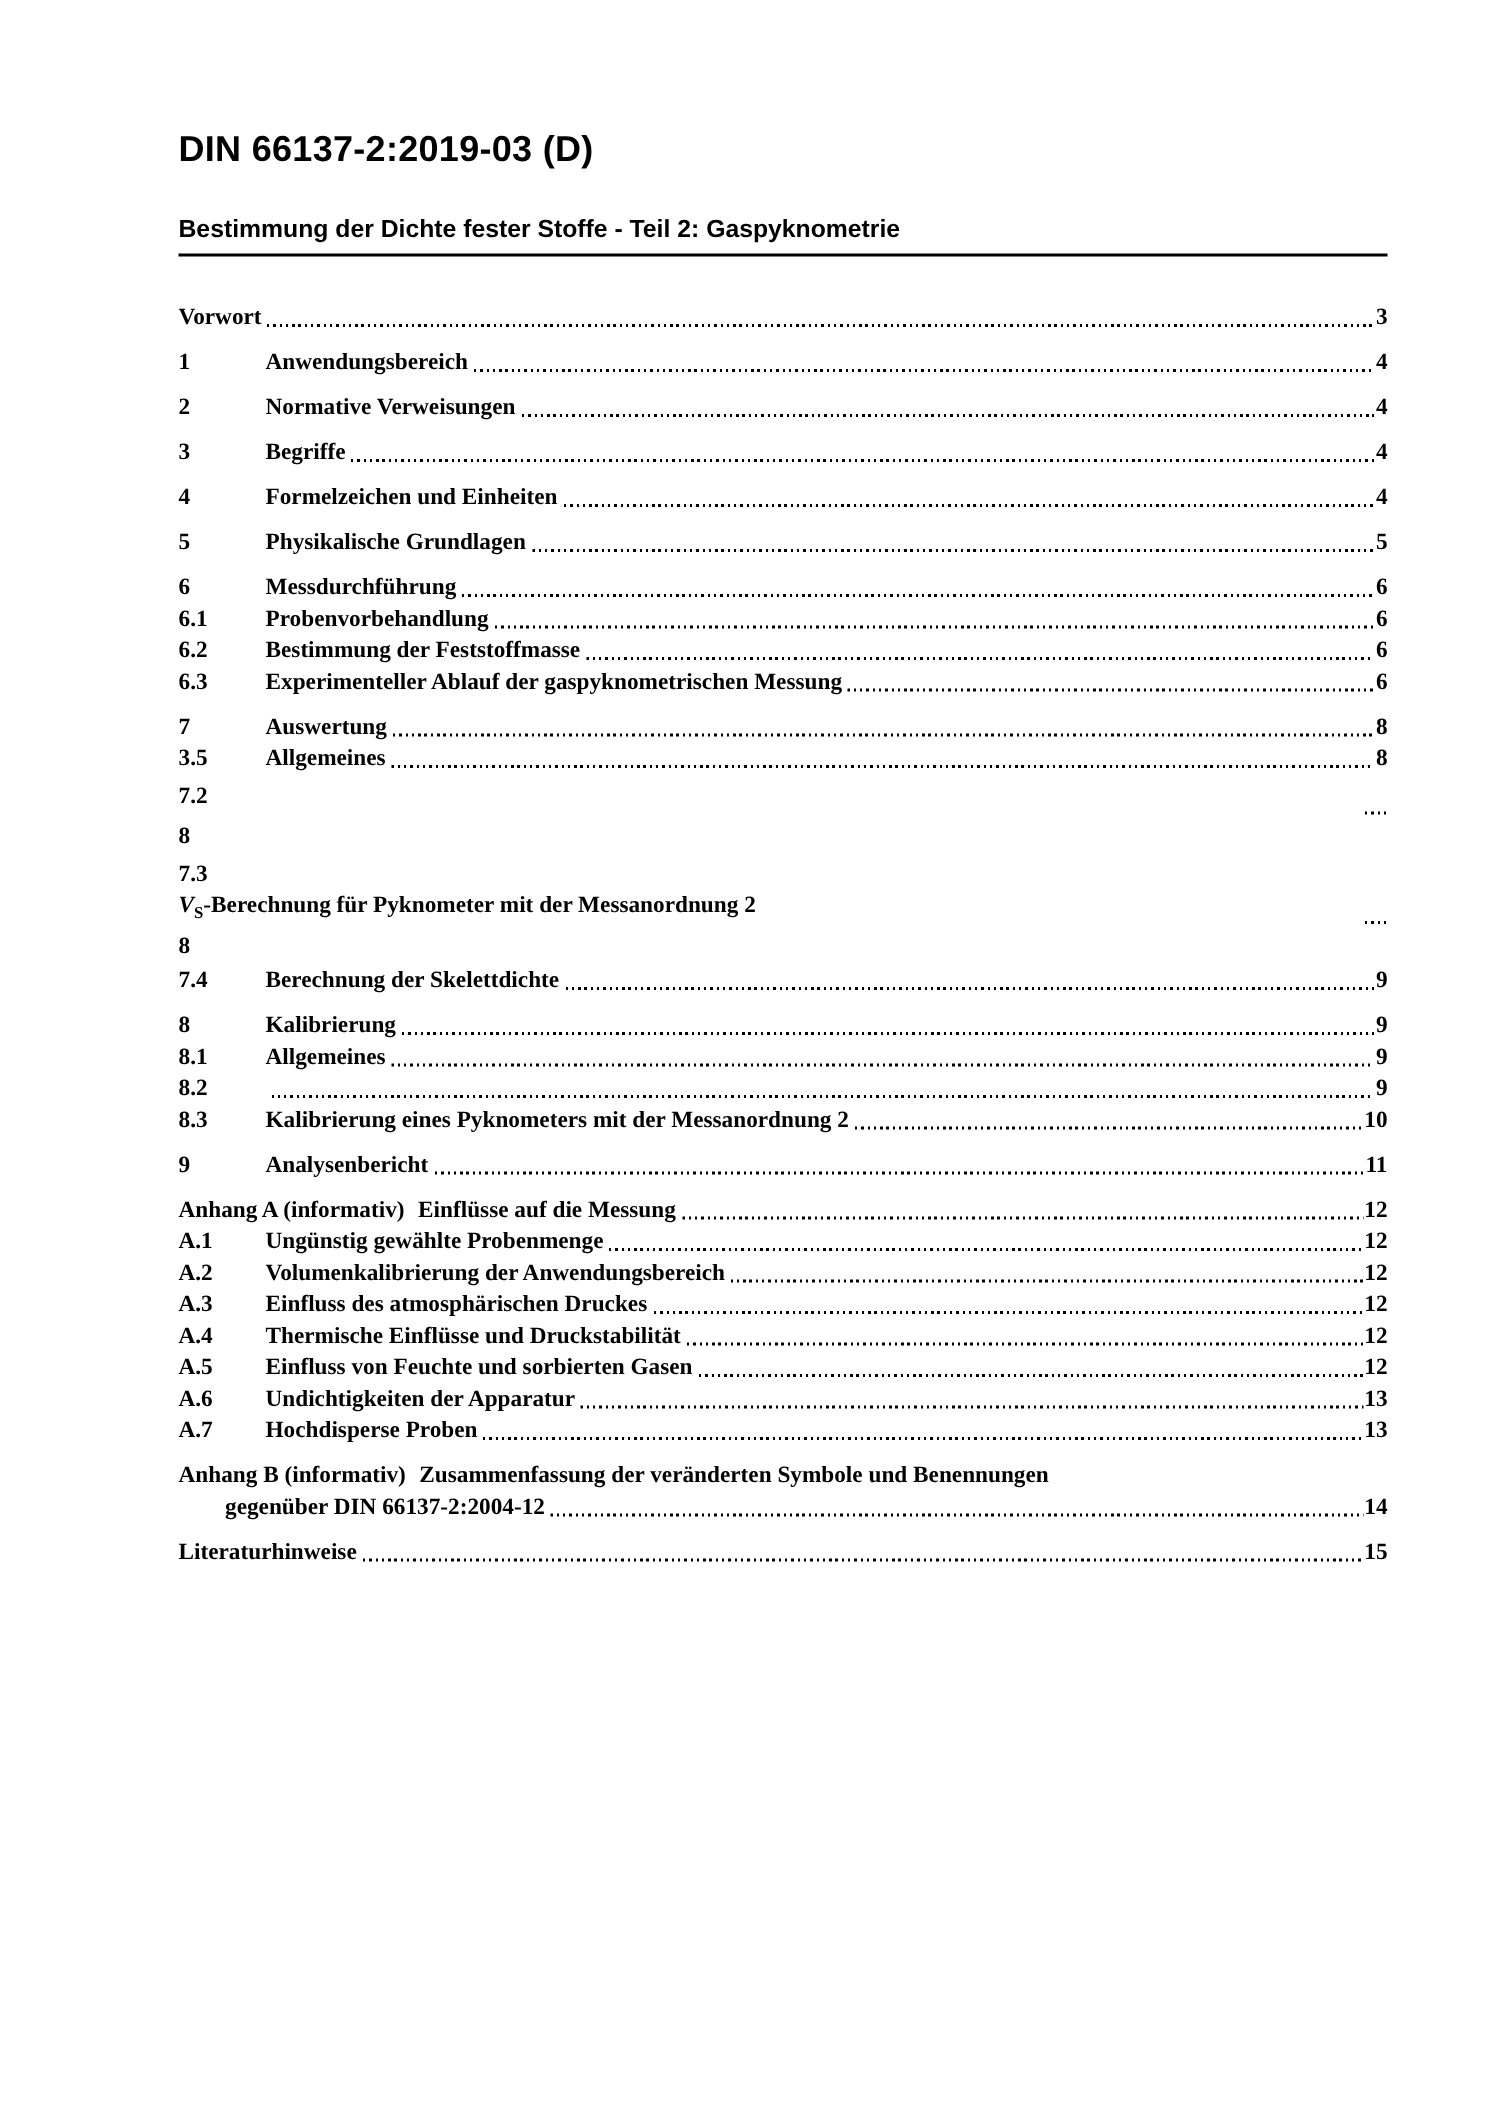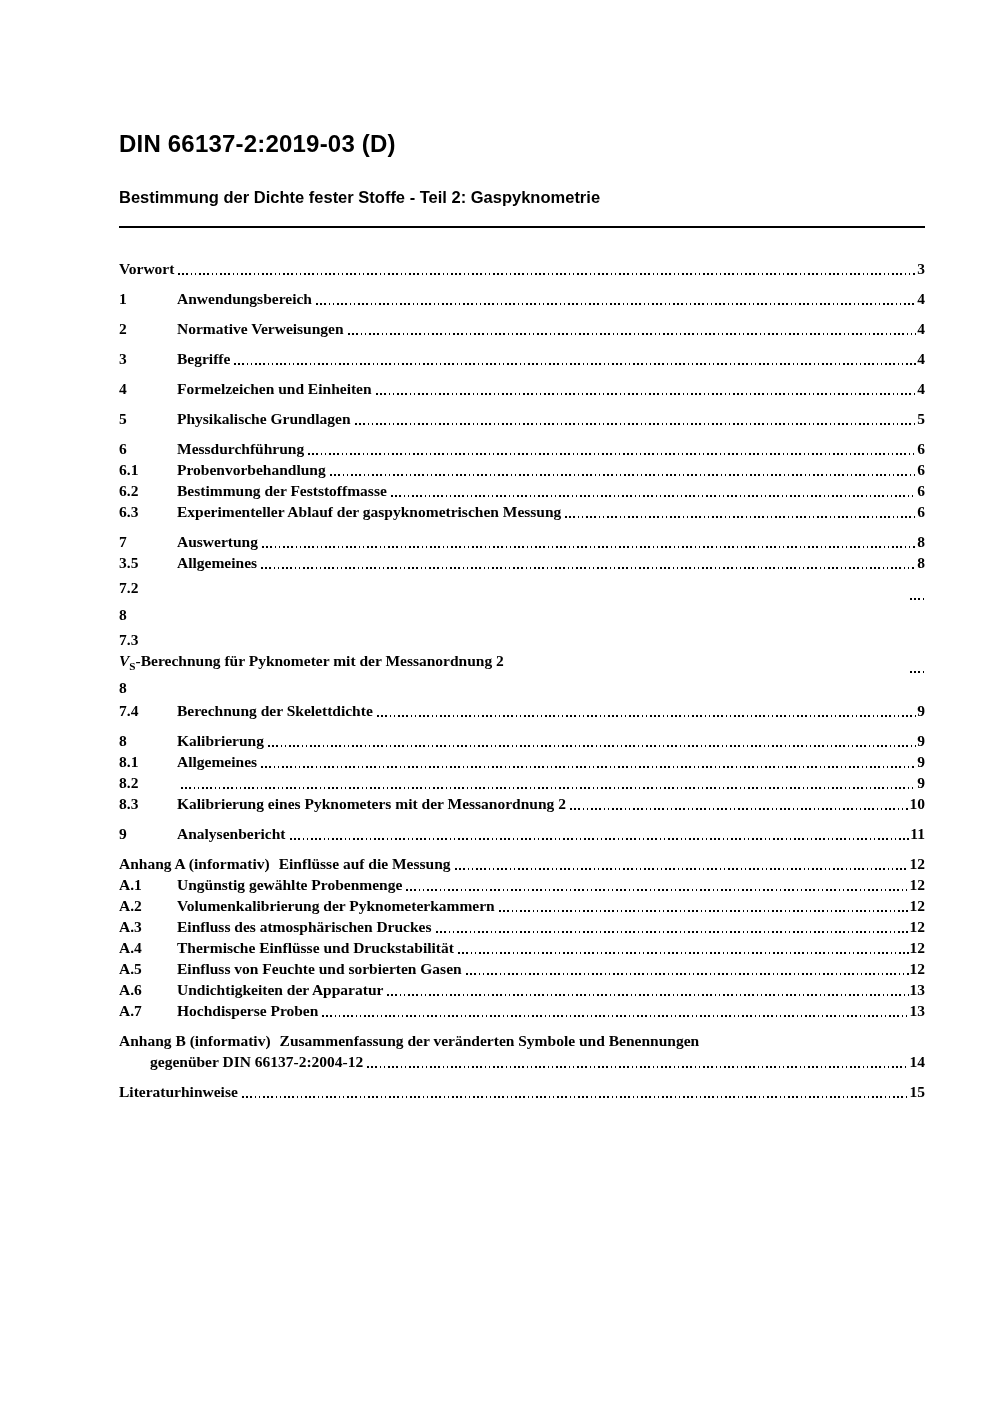--- a/index.html
+++ b/index.html
@@ -4,39 +4,38 @@
 <style>
   html, body { margin: 0; padding: 0; background: #ffffff; }
   .page {
     position: relative;
     width: 992px;
     height: 1164px;
     background: #ffffff;
     color: #000000;
     font-family: "Liberation Serif", serif;
     overflow: hidden;
-    margin-top: 44px;
   }
   .content {
     position: absolute;
     left: 119px;
     top: 0;
     width: 806px;
   }
   .doc-code {
     margin-top: 86px;
     font-family: "Liberation Sans", sans-serif;
     font-weight: bold;
     font-size: 24px;
     line-height: 28px;
     letter-spacing: 0.2px;
   }
   .doc-title {
     margin-top: 30px;
-    padding-bottom: 19px;
+    padding-bottom: 6px;
     border-bottom: 2px solid #000;
     font-family: "Liberation Sans", sans-serif;
     font-weight: bold;
     font-size: 16.5px;
     line-height: 19px;
   }
   .toc-head {
     margin-top: 40px;
     display: flex;
     align-items: baseline;
@@ -247,21 +246,21 @@
 
       <div class="row">
         <span class="num">A.1</span>
         <span class="title">Ungünstig gewählte Probenmenge</span>
         <span class="leader"></span>
         <span class="pg">12</span>
       </div>
 
       <div class="row">
         <span class="num">A.2</span>
-        <span class="title">Volumenkalibrierung der Pyknometerkammern</span>
+        <span class="title">Volumenkalibrierung der Anwendungsbereich</span>
         <span class="leader"></span>
         <span class="pg">12</span>
       </div>
 
       <div class="row">
         <span class="num">A.3</span>
         <span class="title">Einfluss des atmosphärischen Druckes</span>
         <span class="leader"></span>
         <span class="pg">12</span>
       </div>

